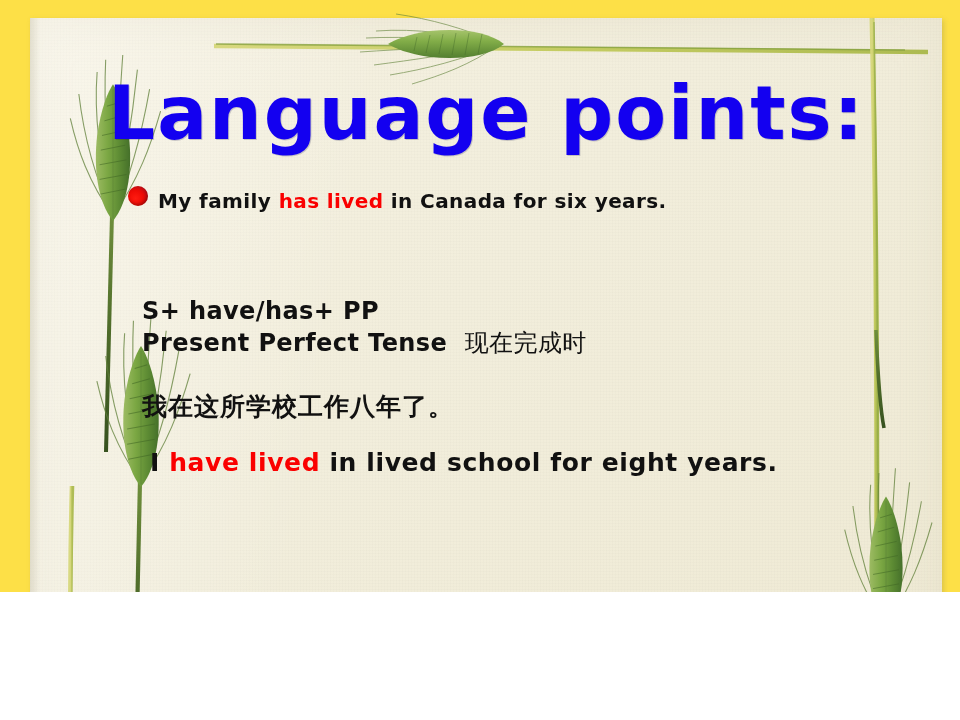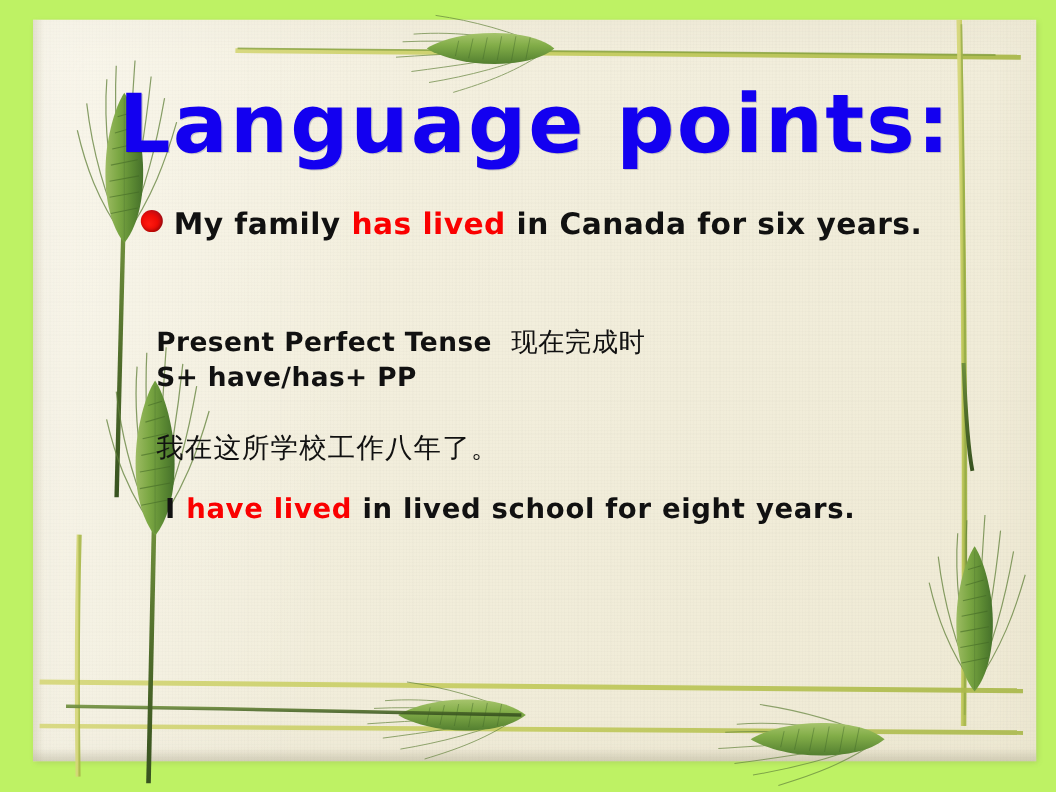--- a/index.html
+++ b/index.html
@@ -11,22 +11,22 @@
   body {
     width: 960px;
     height: 720px;
     overflow: hidden;
     font-family: "DejaVu Sans", sans-serif;
   }
 
   #slide {
     position: relative;
     width: 960px;
-    height: 720px;
-    background: #bef264;
+    height: 592px;
+    background: #fde047;
     overflow: hidden;
   }
 
   
   .canvas-panel {
     position: absolute;
     left: 30px;
     top: 18px;
     width: 912px;
     height: 674px;
@@ -86,21 +86,21 @@
     white-space: nowrap;
     text-shadow: 1px 1px 0 rgba(0,0,60,0.18);
   }
 
   .bullet-line {
     position: absolute;
     left: 128px;
     top: 186px;
     width: 760px;
     font-family: "DejaVu Sans", sans-serif;
-    font-size: 27px;
+    font-size: 20px;
     font-weight: bold;
     color: #111111;
     line-height: 1.42;
     letter-spacing: 0.4px;
   }
   .bullet-dot {
     display: inline-block;
     width: 20px;
     height: 20px;
     border-radius: 50%;
@@ -123,21 +123,21 @@
     letter-spacing: 0.4px;
   }
   .tense-block .cn { font-family: "DejaVu Sans", sans-serif; font-weight: normal; }
 
   .cn-sentence {
     position: absolute;
     left: 142px;
     top: 390px;
     font-family: "DejaVu Sans", sans-serif;
     font-size: 25px;
-    font-weight: normal;
+    font-weight: bold;
     color: #111111;
     letter-spacing: 1px;
     text-align: right;
   }
 
   .en-sentence {
     position: absolute;
     left: 150px;
     top: 448px;
     font-family: "DejaVu Sans", sans-serif;
@@ -273,24 +273,24 @@
     </g>
   </svg>
 
   <div class="title">Language points:</div>
 
   <div class="bullet-line">
     <span class="bullet-dot"></span><span>My family </span><span class="em-red">has lived</span><span> in Canada for six years.</span>
   </div>
 
   <div class="tense-block">
+    <div>S+ have/has+ PP</div>
     <div>
       <span>Present Perfect Tense</span>&nbsp;&nbsp;<span class="cn">现在完成时</span>
     </div>
-    <div>S+ have/has+ PP</div>
   </div>
 
   <div class="cn-sentence">我在这所学校工作八年了。</div>
 
   <div class="en-sentence">
     <span>I </span><span class="em-red">have lived</span><span> in lived school for eight years.</span>
   </div>
 
 </div>
 

